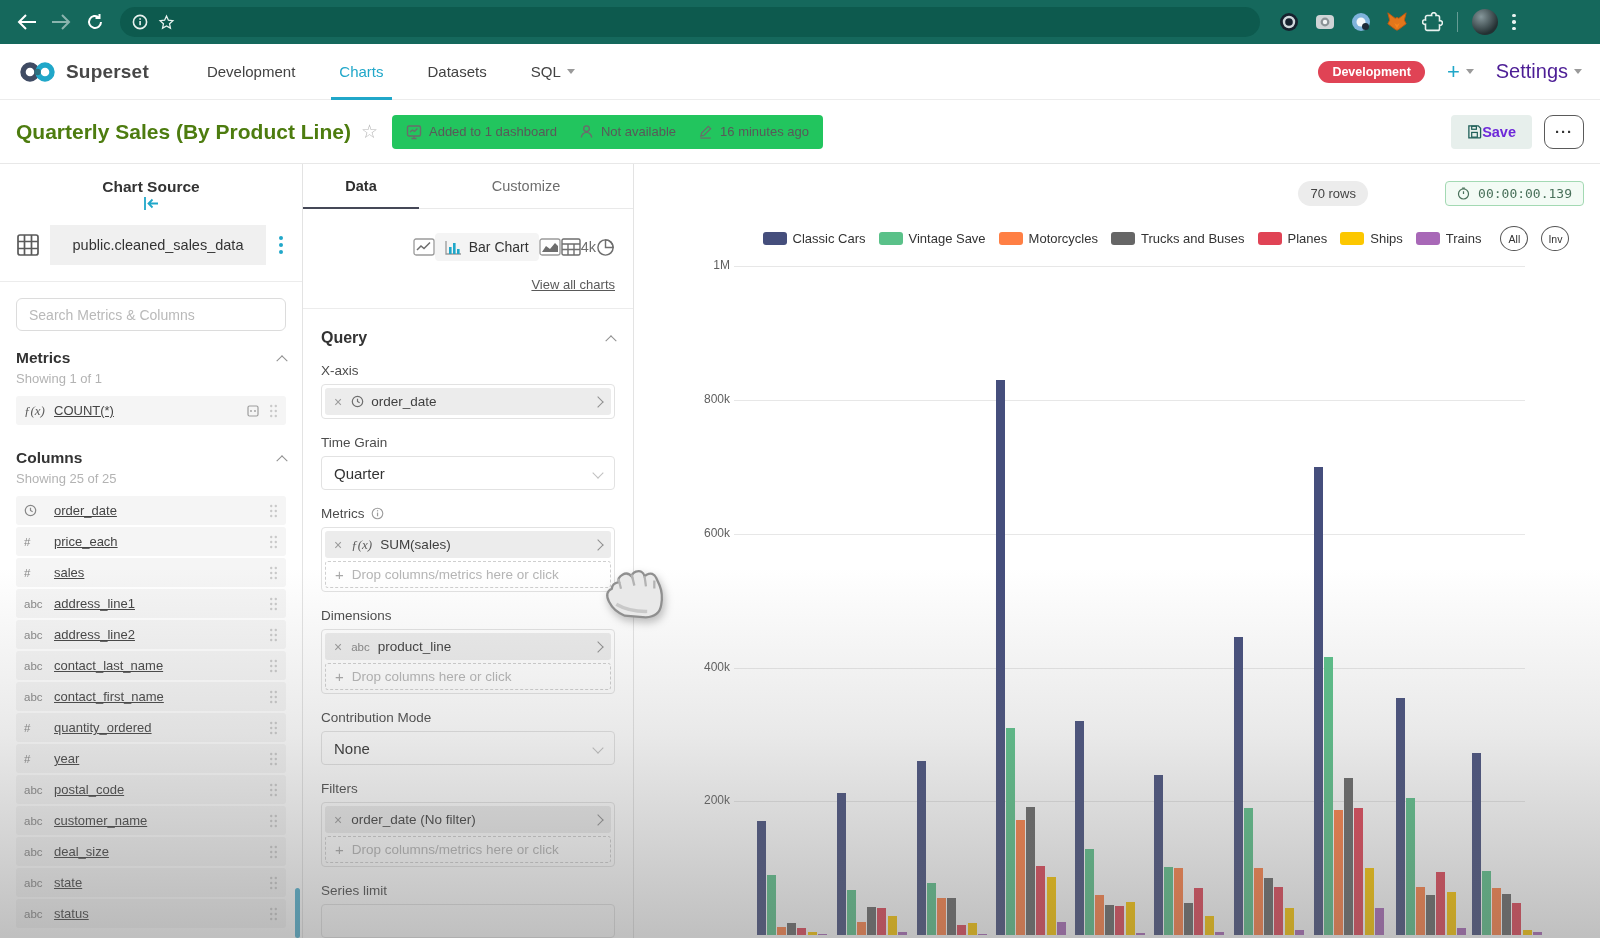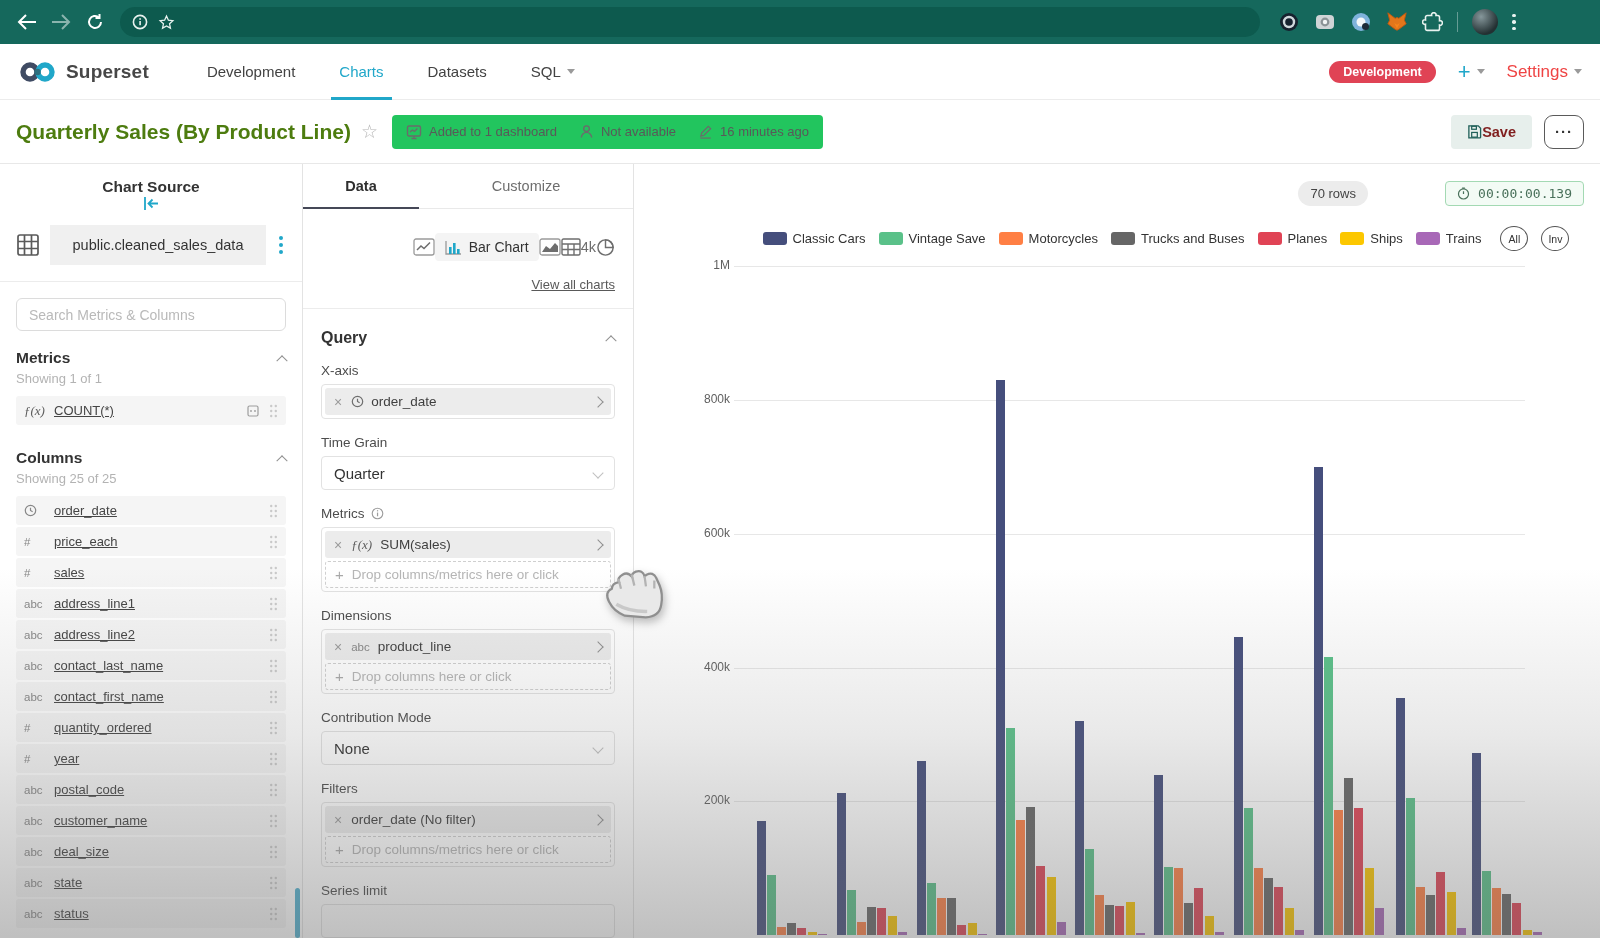--- a/index.html
+++ b/index.html
@@ -29,32 +29,32 @@
   .brand-name{font-size:19px;font-weight:700;color:#474747;letter-spacing:.2px;}
   .nav-item{position:relative;height:56px;display:flex;align-items:center;padding:0 22px;
     font-size:15px;color:#424242;cursor:pointer;}
   .nav-item.active{color:#20a7c9;}
   .nav-item.active::after{content:"";position:absolute;left:14px;right:14px;bottom:0;height:3px;background:#20a7c9;}
   .caret{display:inline-block;width:0;height:0;border-left:4px solid transparent;border-right:4px solid transparent;
     border-top:5px solid #9a9a9a;margin-left:6px;}
   .navbar-right{margin-left:auto;display:flex;align-items:center;gap:22px;}
   .env-badge{background:#e04355;color:#fff;font-size:12.5px;font-weight:600;border-radius:12px;padding:4px 14px;}
   .plus-btn{color:#20a7c9;font-size:22px;font-weight:400;display:flex;align-items:center;}
-  .settings{font-size:17px;color:#ef4444;display:flex;align-items:center;}
+  .settings{font-size:20px;color:#4c1d95;display:flex;align-items:center;}
 
   
   .page-header{position:absolute;top:100px;left:0;right:0;height:64px;border-bottom:1px solid #e8e8e8;
     display:flex;align-items:center;padding:0 16px;background:#fff;z-index:14;}
   .chart-title{font-size:21px;font-weight:700;color:#4d7c0f;margin-right:10px;}
   .fav-star{font-size:19px;color:#b5b5b5;margin-right:14px;}
   .meta-group{background:#22c55e;border-radius:4px;display:flex;align-items:center;gap:22px;padding:9px 14px;}
   .meta-item{display:flex;align-items:center;gap:7px;font-size:13px;color:#595959;}
   .header-actions{margin-left:auto;display:flex;align-items:center;gap:12px;}
   .save-btn{background:#e7efec;border:none;border-radius:4px;height:34px;padding:0 16px;display:flex;
-    align-items:center;font-size:14.5px;font-weight:600;color:#7f1d1d;cursor:pointer;}
+    align-items:center;font-size:14.5px;font-weight:600;color:#6d28d9;cursor:pointer;}
   .more-btn{width:40px;height:34px;border:1px solid #5a5a5a;border-radius:9px;background:#fff;
     font-size:15px;font-weight:700;color:#333;display:flex;align-items:center;justify-content:center;letter-spacing:1px;cursor:pointer;}
 
   
   .main{position:absolute;top:164px;left:0;right:0;bottom:0;display:flex;}
   .left-panel{width:303px;border-right:1px solid #e3e3e3;padding:12px 16px 0 16px;position:relative;overflow:hidden;}
   .mid-panel{width:331px;border-right:1px solid #e3e3e3;position:relative;overflow:hidden;}
   .chart-col{flex:1;position:relative;overflow:hidden;background:#fff;}
 
   

